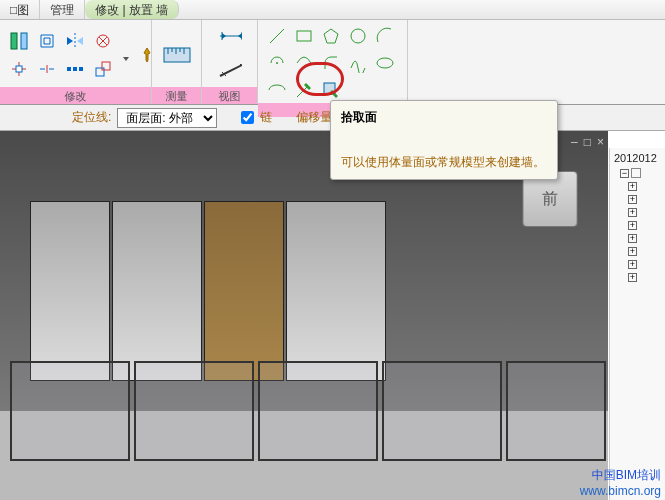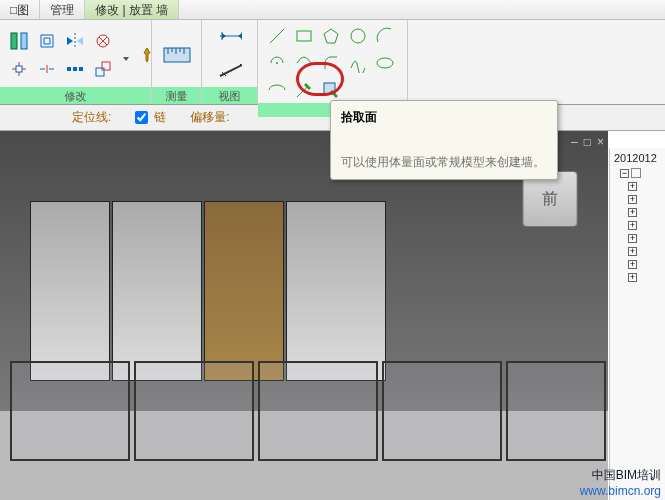--- a/index.html
+++ b/index.html
@@ -1,39 +1,39 @@
 <!DOCTYPE html>
 <html><head>
 <meta charset="utf-8">
 <style>
 * { box-sizing: border-box; margin: 0; padding: 0; font-family: "Microsoft YaHei", Arial, sans-serif; font-size: 12px; }
 body { width: 665px; height: 500px; overflow: hidden; background: #fff; position: relative; }
 
 .tabs { display: flex; background: linear-gradient(#f8f8f8, #e8e8e8); border-bottom: 1px solid #bbb; height: 20px; }
 .tab { padding: 2px 10px; border-right: 1px solid #ccc; color: #333; cursor: pointer; }
-.tab.active { background: linear-gradient(#e0f0d0, #c8e0b0); }
+.tab.active { background: linear-gradient(#e0f0d0, #c8e0b0); border-radius: 8px; }
 
 .ribbon { display: flex; background: #f4f4f4; height: 85px; border-bottom: 1px solid #999; }
 .panel { border-right: 1px solid #ccc; padding: 3px 6px; display: flex; flex-direction: column; }
 .panel-body { flex: 1; display: flex; gap: 4px; align-items: center; }
-.panel-title { text-align: center; font-size: 11px; color: #555; padding-top: 2px; background: #86efac; margin: 0 -6px -3px -6px; }
+.panel-title { text-align: center; font-size: 11px; color: #555; padding-top: 2px; background: #f9a8d4; margin: 0 -6px -3px -6px; }
 .ibtn { width: 26px; height: 26px; border: 1px solid transparent; display: inline-flex; align-items: center; justify-content: center; cursor: pointer; border-radius: 2px; }
 .col { display: flex; flex-direction: column; gap: 2px; }
 .big { width: 40px; height: 40px; }
 
 .highlight { border: 3px solid #cc2222; border-radius: 50%/60%; position: absolute; width: 48px; height: 34px; left: 296px; top: 62px; pointer-events: none; z-index: 10; }
 
 .optbar { display: flex; align-items: center; gap: 6px; background: #f0f0f0; height: 26px; padding: 0 8px; border-bottom: 1px solid #aaa; }
 .label { color: #a16207; }
 .sel { border: 1px solid #888; background: #fff; padding: 1px 4px; height: 20px; min-width: 100px; }
 .cb { width: 13px; height: 13px; }
 
 .tooltip { position: absolute; left: 330px; top: 100px; width: 228px; background: #f8f8ee; border: 1px solid #aaa; border-radius: 3px; padding: 8px 10px; box-shadow: 2px 2px 5px rgba(0,0,0,0.3); z-index: 20; }
 .tt-title { font-weight: bold; margin-bottom: 6px; }
-.tt-body { color: #737373; margin-top: 28px; }
+.tt-body { color: #a16207; margin-top: 28px; }
 
 .viewport { position: absolute; left: 0; top: 131px; width: 608px; height: 369px; background: linear-gradient(#4a4a4a, #888); }
 .view-header { position: absolute; right: 4px; top: 4px; color: #ccc; display: flex; gap: 6px; }
 .view-header span { cursor: pointer; }
 
 .scene { position: absolute; inset: 0; overflow: hidden; }
 .floor { position: absolute; left: -40px; right: -40px; top: 280px; height: 300px; background: #bbb; transform: perspective(600px) rotateX(55deg); transform-origin: top; }
 .wall { position: absolute; top: 70px; height: 180px; background: linear-gradient(#aaa, #ddd); border: 1px solid #222; }
 .w1 { left: 30px; width: 80px; }
 .w2 { left: 112px; width: 90px; }
@@ -43,21 +43,21 @@
 .gpanel { position: absolute; top: 0; height: 100px; border: 2px solid #333; background: rgba(180,180,200,0.15); }
 .viewcube { position: absolute; right: 30px; top: 40px; width: 56px; height: 56px; background: linear-gradient(#ddd, #bbb); border: 1px solid #777; display: flex; align-items: center; justify-content: center; font-size: 16px; color: #555; border-radius: 4px; transform: rotateY(-10deg); }
 
 .sidepanel { position: absolute; right: 0; top: 148px; width: 56px; bottom: 0; background: #f8f8f8; border-left: 1px solid #ccc; padding: 4px; }
 .side-title { font-size: 11px; color: #222; white-space: nowrap; overflow: hidden; }
 .tree-item { display: flex; align-items: center; gap: 2px; margin: 4px 0 4px 6px; }
 .treebox { width: 9px; height: 9px; border: 1px solid #666; display: inline-flex; align-items: center; justify-content: center; font-size: 9px; line-height: 9px; cursor: pointer; }
 .dot { width: 10px; height: 10px; border: 1px solid #888; }
 
 .watermark { position: absolute; right: 4px; bottom: 2px; color: #2266cc; font-size: 11px; text-align: right; z-index: 15; }
-.watermark .l1 { color: #0f172a; }
+.watermark .l1 { color: #1d4ed8; }
 
 svg { display: block; }
 </style>
 </head>
 <body>
 
 <div class="tabs">
   <div class="tab">□图</div>
   <div class="tab">管理</div>
   <div class="tab active">修改 | 放置 墙</div>
@@ -249,20 +249,21 @@
     </div>
     <div class="panel-title">&nbsp;</div>
   </div>
 </div>
 
 <div class="highlight"></div>
 
 <div class="optbar">
   <div style="width:58px"></div>
   <span class="label">定位线:</span>
+  <select class="sel"><option>面层面: 外部</option></select>
   <span style="width:12px"></span>
   <input type="checkbox" class="cb" checked="" style="">
   <span class="label">链</span>
   <span style="width:12px"></span>
   <span class="label">偏移量:</span>
 </div>
 
 <div class="tooltip">
   <div class="tt-title">拾取面</div>
   <div class="tt-body">可以使用体量面或常规模型来创建墙。</div>

